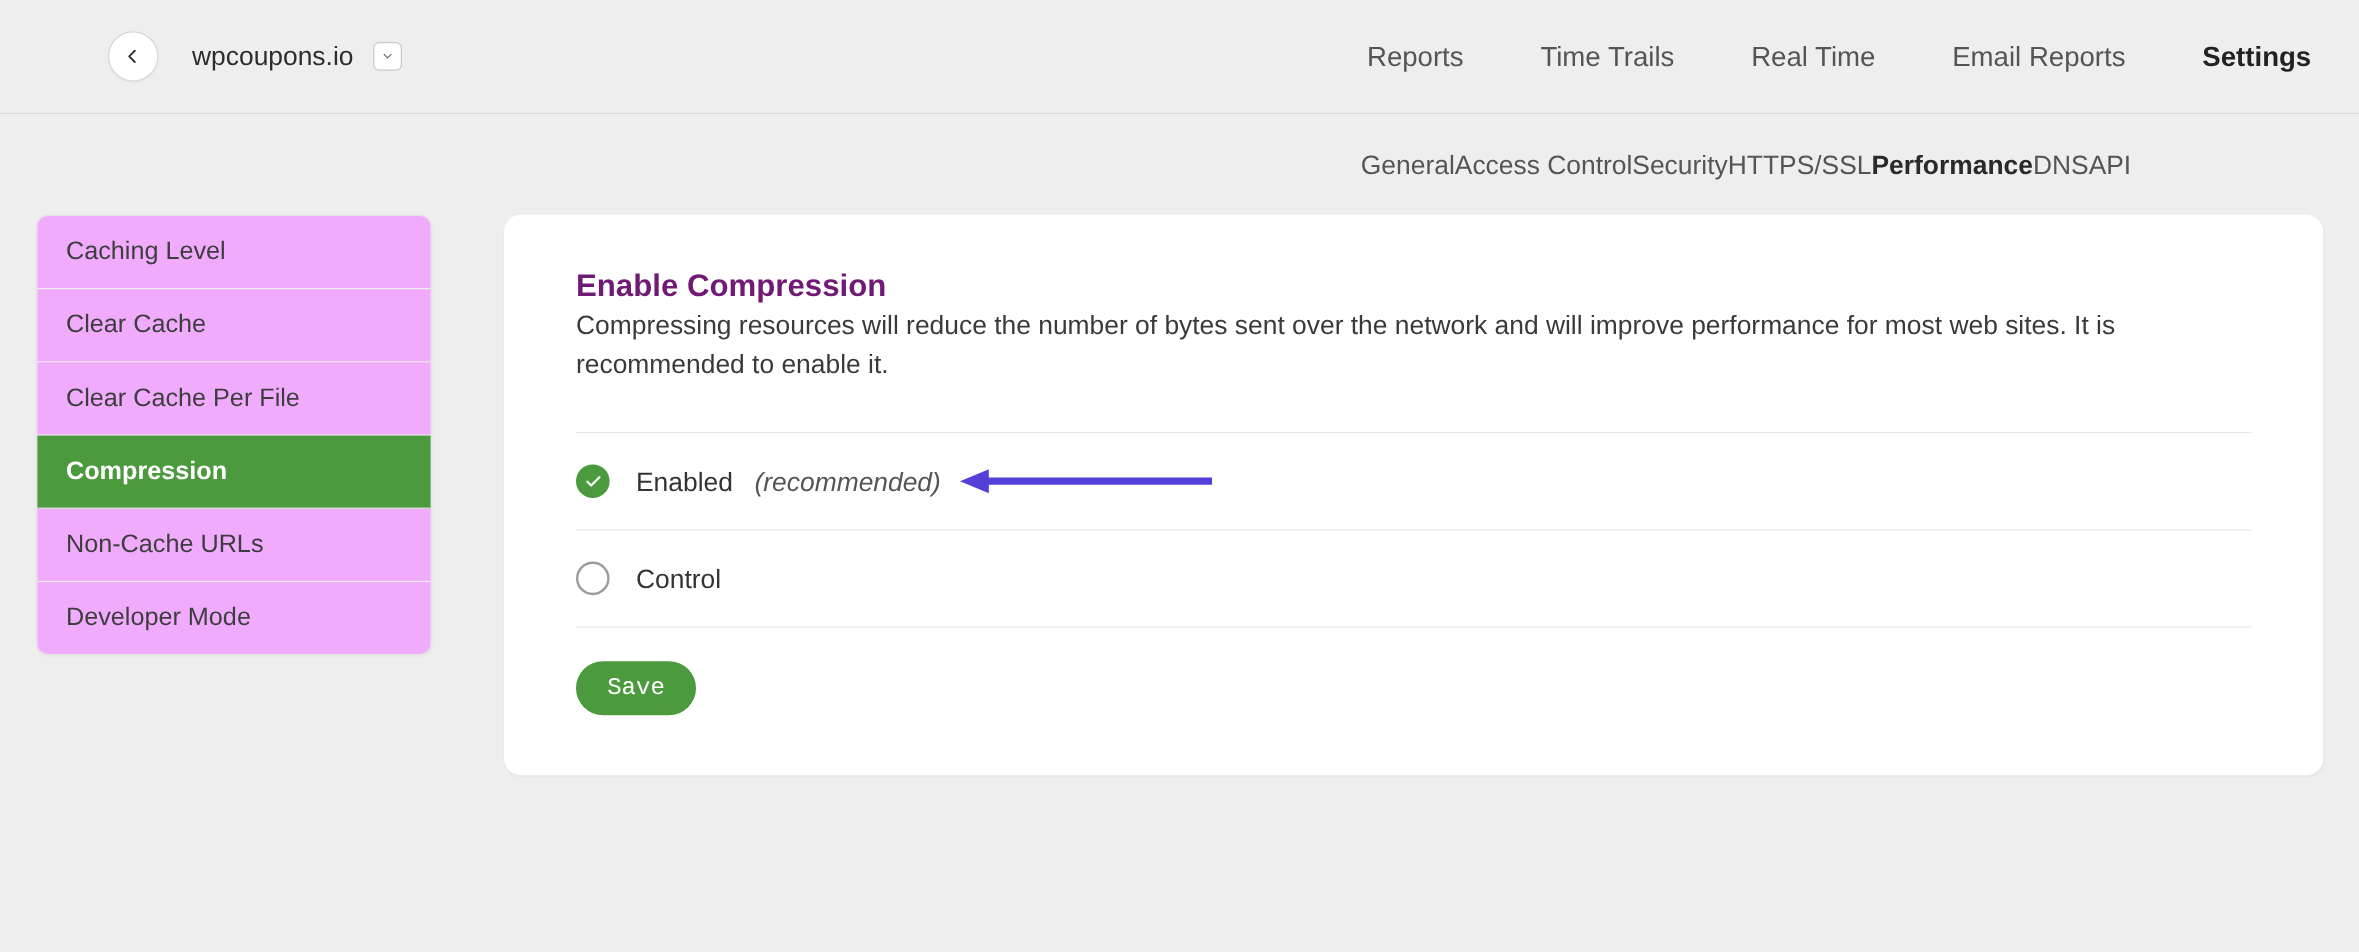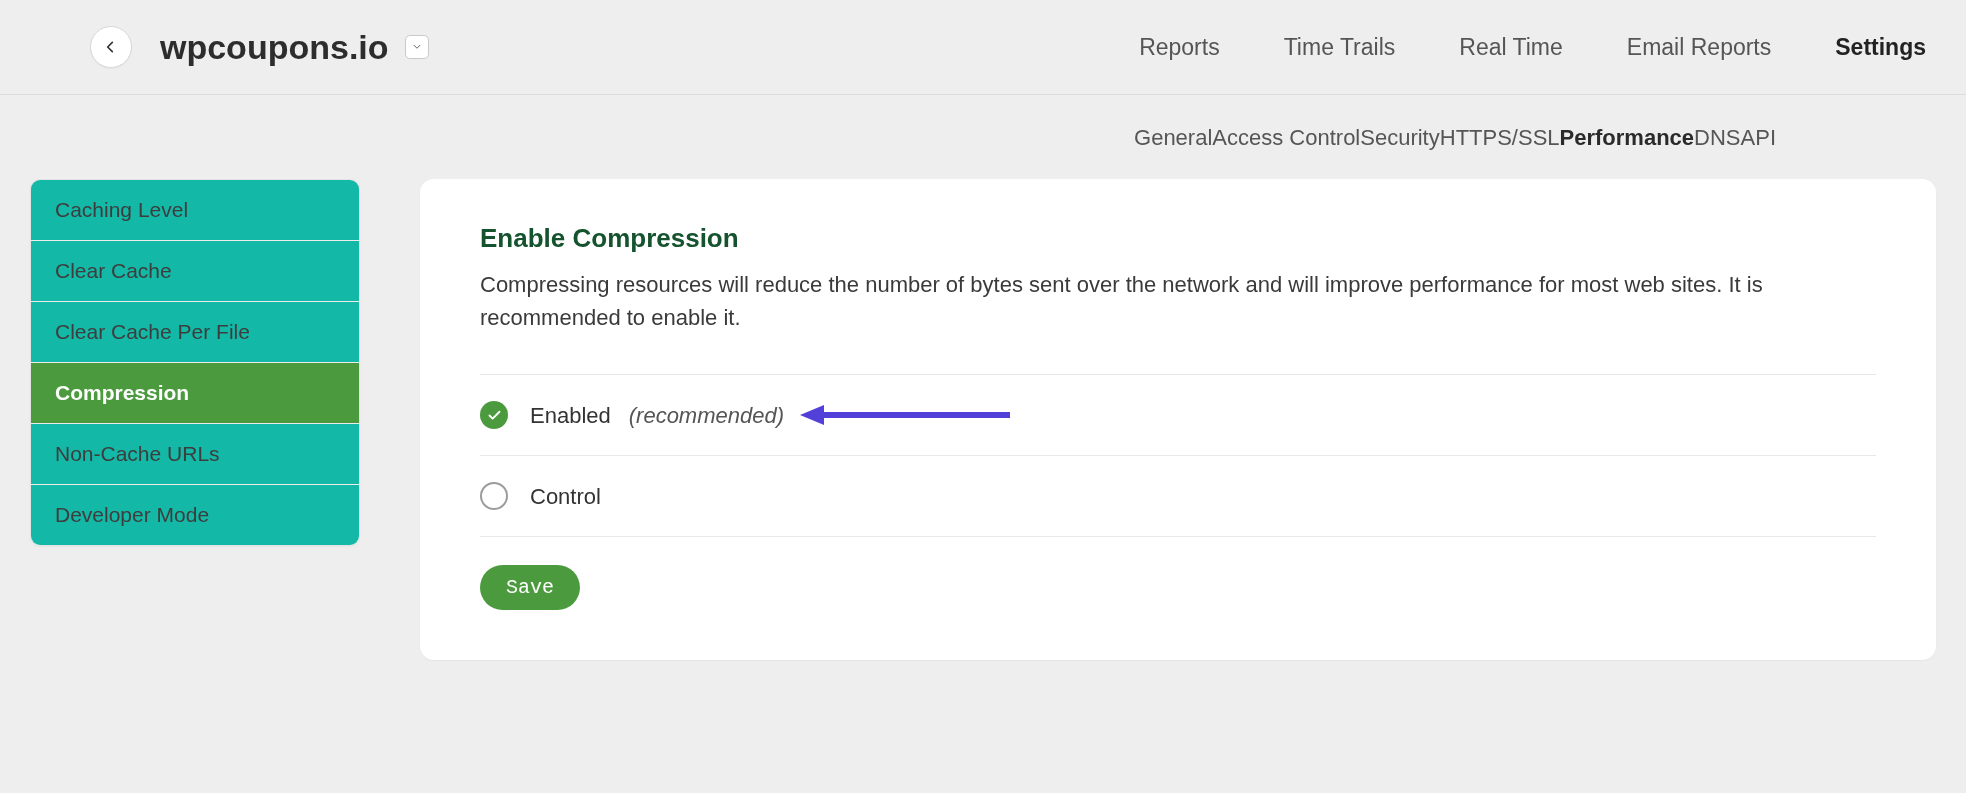--- a/index.html
+++ b/index.html
@@ -22,22 +22,22 @@
     border-radius: 50%;
     background: #fff;
     border: 1px solid #d8d8d8;
     display: flex; align-items: center; justify-content: center;
     margin-right: 28px;
     cursor: pointer;
     box-shadow: 0 1px 1px rgba(0,0,0,.04);
   }
   .back-btn svg { width: 16px; height: 16px; }
   .site-title {
-    font-size: 34px;
-    font-weight: 700;
+    font-size: 22px;
+    font-weight: 400;
     color: #2d2d2d;
     margin-right: 16px;
   }
   .title-drop {
     width: 24px; height: 24px;
     border: 1px solid #c9c9c9;
     border-radius: 5px;
     background: #fff;
     display: flex; align-items: center; justify-content: center;
     cursor: pointer;
@@ -80,42 +80,41 @@
     overflow: hidden;
     align-self: flex-start;
     box-shadow: 0 1px 2px rgba(0,0,0,.03);
   }
   .sidebar-item {
     padding: 18px 24px;
     font-size: 21px;
     color: #3d3d3d;
     border-bottom: 1px solid #ececec;
     cursor: pointer;
-    background: #14b8a6;
+    background: #f0abfc;
   }
   .sidebar-item:last-child { border-bottom: none; }
   .sidebar-item.active {
     background: #4b9b3e;
     color: #fff;
     font-weight: 700;
   }
 
   
   .card {
     flex: 1;
     background: #fff;
     border-radius: 14px;
     padding: 44px 60px 50px 60px;
     box-shadow: 0 1px 2px rgba(0,0,0,.04);
   }
   .card-title {
     font-size: 26px;
     font-weight: 700;
-    color: #14532d;
-    margin-bottom: 14px;
+    color: #701a75;
   }
   .card-desc {
     font-size: 22px;
     color: #3a3a3a;
     line-height: 1.5;
   }
 
   .divider {
     height: 1px;
     background: #e8e8e8;

